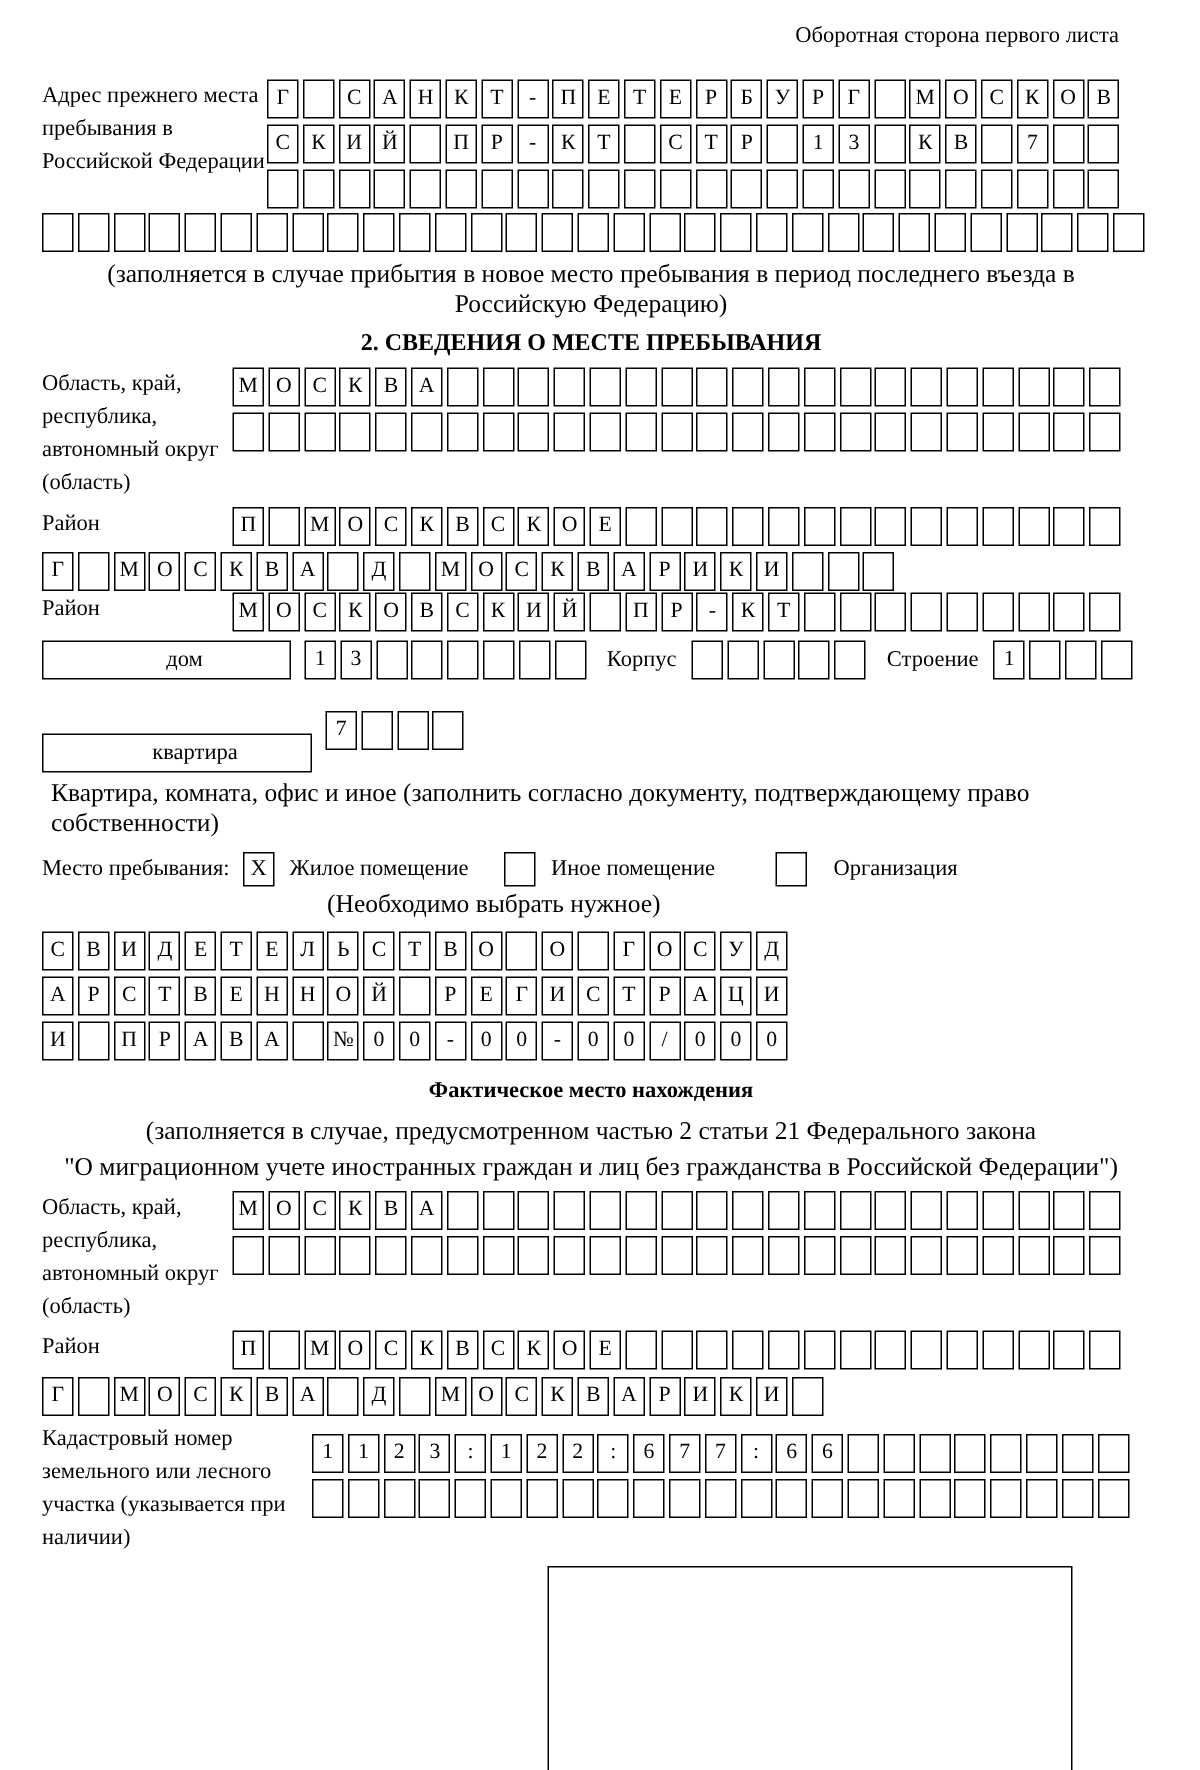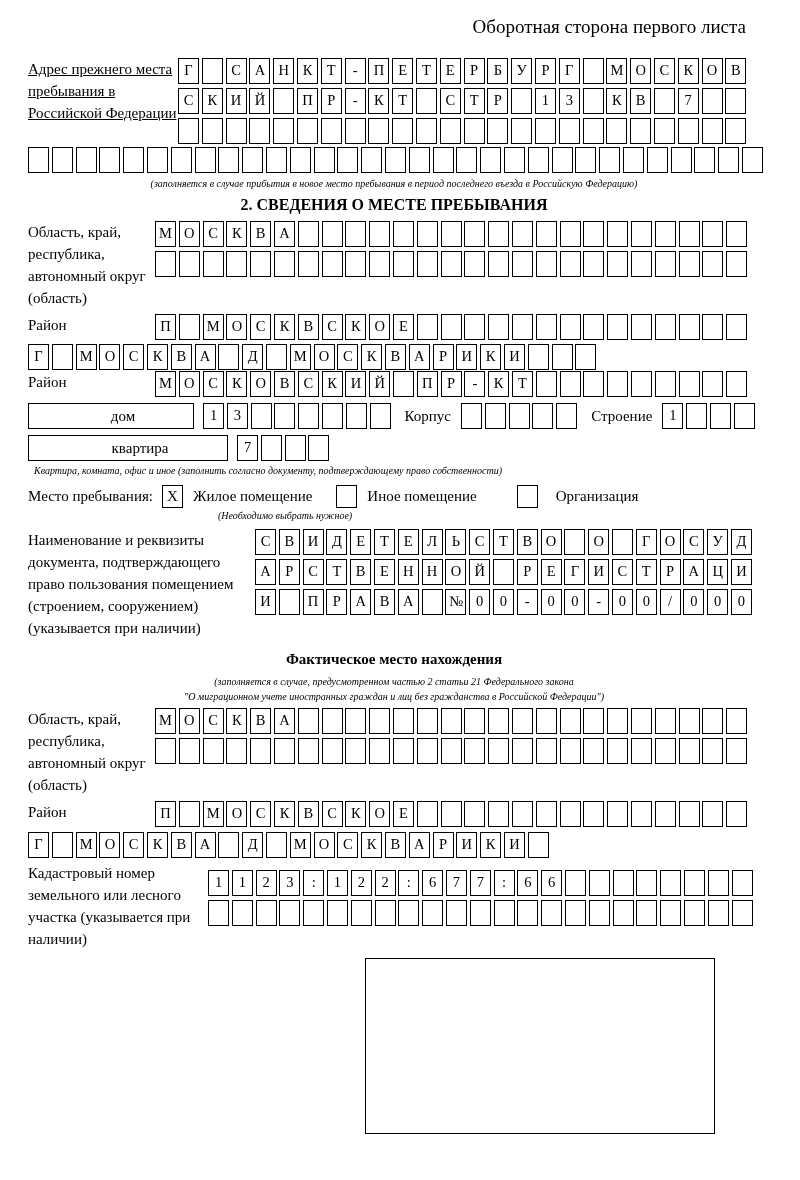--- a/index.html
+++ b/index.html
@@ -1,51 +1,51 @@
 <!DOCTYPE html>
 <html><head>
 <meta charset="utf-8">
 <style>
   * { margin:0; padding:0; box-sizing:border-box; }
   html,body { width:800px; background:#ffffff; color:#000; font-family:"Liberation Serif","DejaVu Serif",serif; }
   body { height:1180px; overflow:hidden; }
   .page { padding:16px 40px 0 28px; }
 
-  .header-note { text-align:right; font-size:19px; padding-right:14px; }
+  .header-note { text-align:right; font-size:15px; padding-right:14px; }
 
   .frow { display:flex; align-items:flex-start; }
   .flabel { font-size:15px; line-height:22px; flex-shrink:0; }
   .cellcol { display:flex; flex-direction:column; gap:4px; }
   .cellrow { display:flex; gap:2.8px; }
   .cell {
     width:21px; height:26px; border:1.5px solid #000;
     font-size:14.5px; line-height:23px; text-align:center; flex-shrink:0;
   }
   .boxfield {
     height:26px; border:1.5px solid #000; font-size:15px;
     display:flex; align-items:center; justify-content:center; flex-shrink:0;padding-left:24px;
   }
-  .caption { font-size:10px;font-style:italic; }
+  .caption { font-size:17px; }
   .caption-center { text-align:center; }
   .sec-title { text-align:center; font-weight:bold; font-size:16px; }
   .sub-title { text-align:center; font-weight:bold; font-size:15px; }
   .inline-lbl { font-size:15px; line-height:26px; }
   .cbx { width:21px; height:23px; border:1.5px solid #000; font-size:15px;
          text-align:center; line-height:20px; flex-shrink:0; }
   .stamp-box { border:1.5px solid #000; width:350px; height:176px; margin-left:337px; }
 </style>
 </head>
 <body>
 
 <div class="page">
 
   <div class="header-note">Оборотная сторона первого листа</div>
 
   <div class="frow" style="margin-top:20px;">
-    <div class="flabel" style="width:150px;text-decoration:underline;">Адрес прежнего места пребывания в Российской Федерации</div>
+    <div class="flabel" style="width:150px;">Адрес прежнего места пребывания в Российской Федерации</div>
     <div class="cellcol">
       <div class="cellrow">
           <div class="cell">Г</div>
           <div class="cell"></div>
           <div class="cell">С</div>
           <div class="cell">А</div>
           <div class="cell">Н</div>
           <div class="cell">К</div>
           <div class="cell">Т</div>
           <div class="cell">-</div>
@@ -331,21 +331,21 @@
     <div class="inline-lbl" style="margin:0 10px 0 14px;">Строение</div>
     <div class="cellrow">
         <div class="cell">1</div>
         <div class="cell"></div>
         <div class="cell"></div>
         <div class="cell"></div>
       </div>
   </div>
 
   <div class="frow" style="margin-top:6px; align-items:center;">
-    <div class="boxfield" style="width:200px;">квартира</div>
+    <div class="boxfield" style="width:180px;margin-top:30px;">квартира</div>
     <div class="cellrow" style="margin-left:9px;">
         <div class="cell">7</div>
         <div class="cell"></div>
         <div class="cell"></div>
         <div class="cell"></div>
       </div>
   </div>
   <div class="caption" style="margin-top:4px; margin-left:6px;">Квартира, комната, офис и иное (заполнить согласно документу, подтверждающему право собственности)</div>
 
   <div class="frow" style="margin-top:7px; align-items:center;">
@@ -353,21 +353,20 @@
     <div class="cbx" style="margin-left:9px;">X</div>
     <div class="inline-lbl" style="margin-left:10px;text-align:right;">Жилое помещение</div>
     <div class="cbx" style="margin-left:24px;"></div>
     <div class="inline-lbl" style="margin-left:10px;">Иное помещение</div>
     <div class="cbx" style="margin-left:40px;"></div>
     <div class="inline-lbl" style="margin-left:18px;">Организация</div>
   </div>
   <div class="caption" style="margin-left:190px; margin-top:1px;">(Необходимо выбрать нужное)</div>
 
   <div class="frow" style="margin-top:8px;">
-    <div class="flabel" style="width:227px;">Наименование и реквизиты документа, подтверждающего право пользования помещением (строением, сооружением) (указывается при наличии)</div>
     <div class="cellcol">
       <div class="cellrow">
           <div class="cell">С</div>
           <div class="cell">В</div>
           <div class="cell">И</div>
           <div class="cell">Д</div>
           <div class="cell">Е</div>
           <div class="cell">Т</div>
           <div class="cell">Е</div>
           <div class="cell">Л</div>

